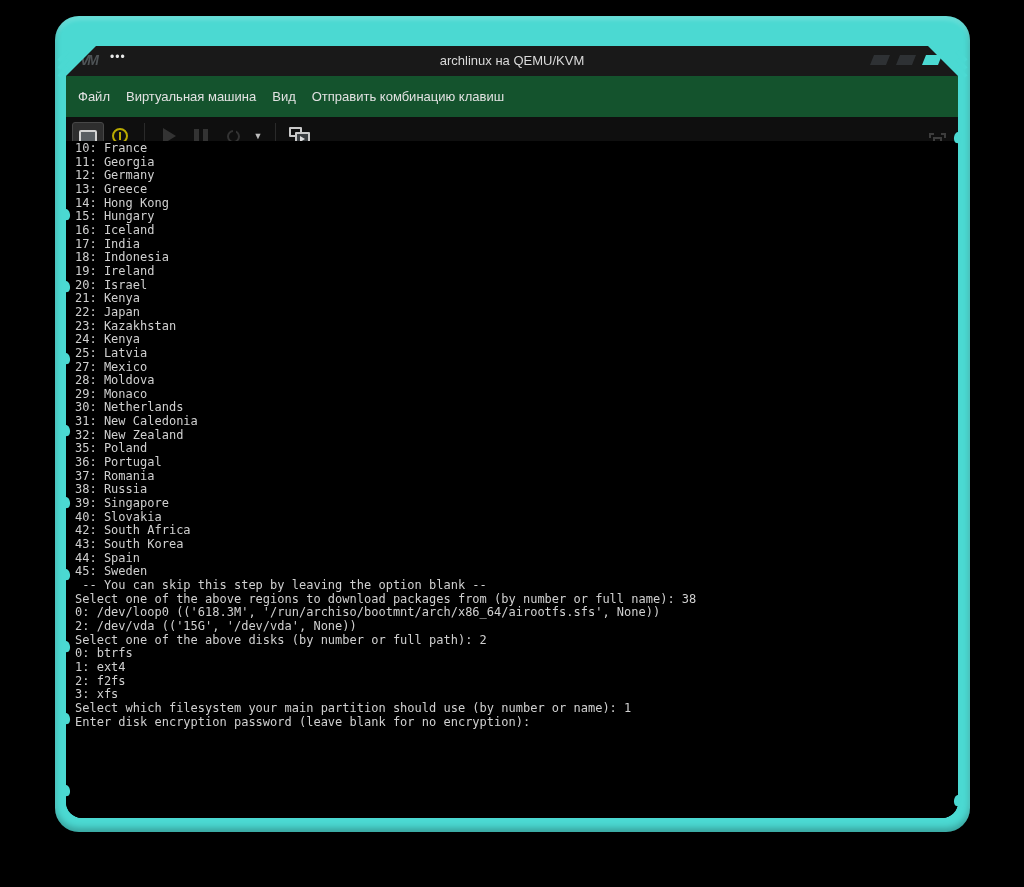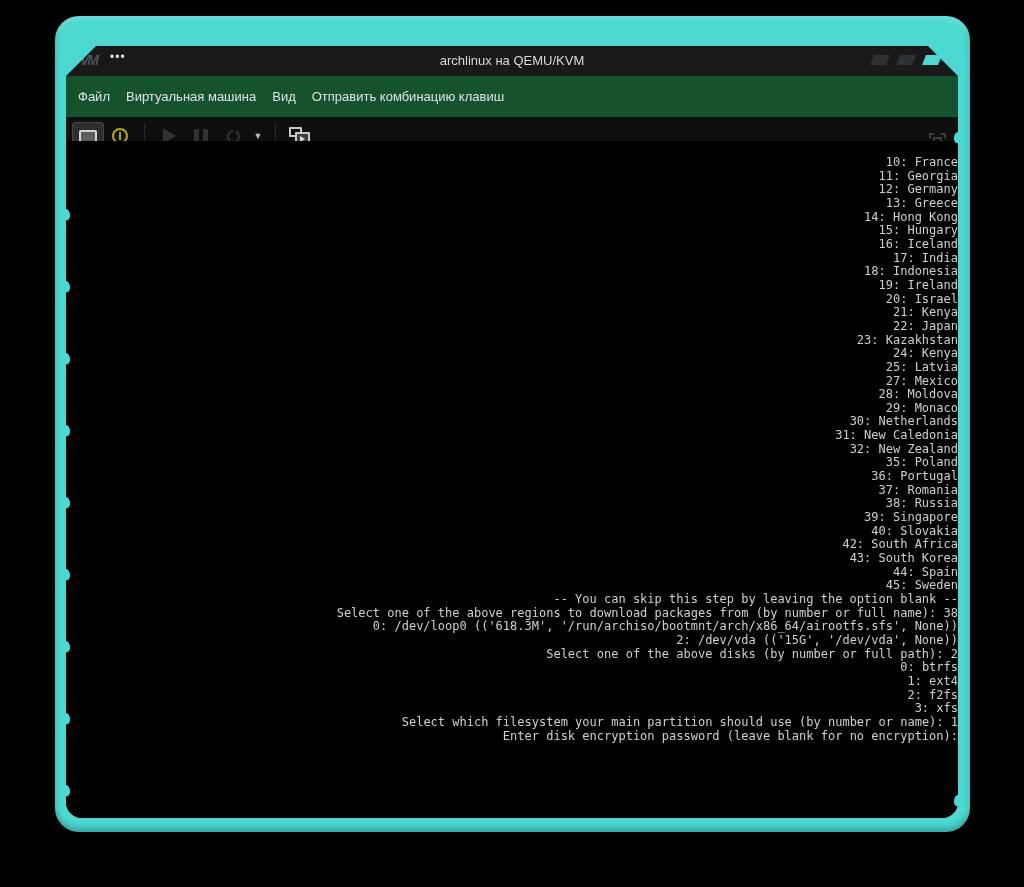--- a/index.html
+++ b/index.html
@@ -89,21 +89,21 @@
   .ic-fullscreen i.c1 { left:0; top:0; border-right:none; border-bottom:none; }
   .ic-fullscreen i.c2 { right:0; top:0; border-left:none; border-bottom:none; }
   .ic-fullscreen i.c3 { left:0; bottom:0; border-right:none; border-top:none; }
   .ic-fullscreen i.c4 { right:0; bottom:0; border-left:none; border-top:none; }
   .ic-fullscreen b { position:absolute; left:4px; top:4px; width:9px; height:9px;
                      border:2px solid #3d3d3d; }
   .tb-right { position:absolute; right:12px; top:10px; }
 
   
   .terminal { position:absolute; left:0; right:0; top:95px; bottom:0; background:#000;
-              padding:15px 0 0 9px; overflow:hidden;text-align:right; }
+              padding:1px 0 0 9px; overflow:hidden; }
   .tline { font-family:"DejaVu Sans Mono", monospace; font-size:12px; line-height:13.66px;
            color:#d0d0d0; white-space:pre; }
 </style>
 </head>
 <body>
 
 <div class="stage">
   <div class="frame">
 
     <div class="window">

